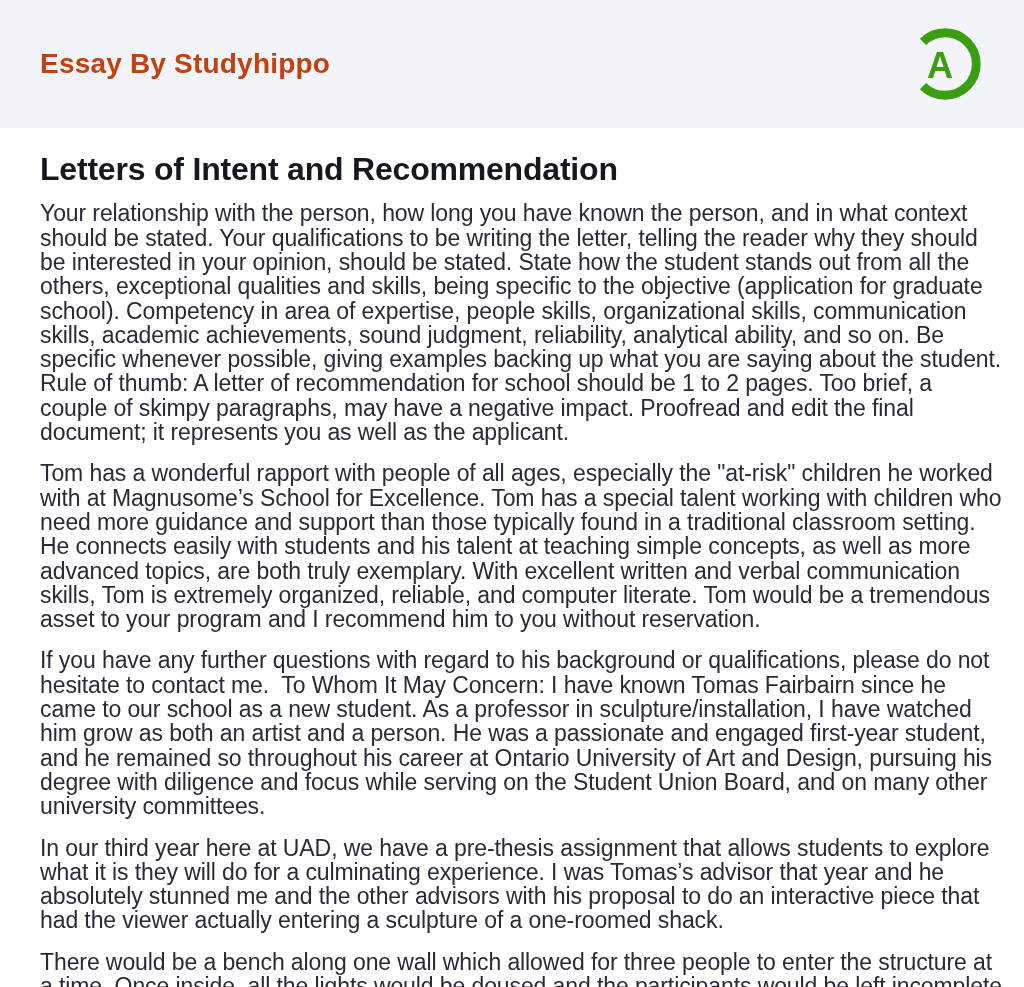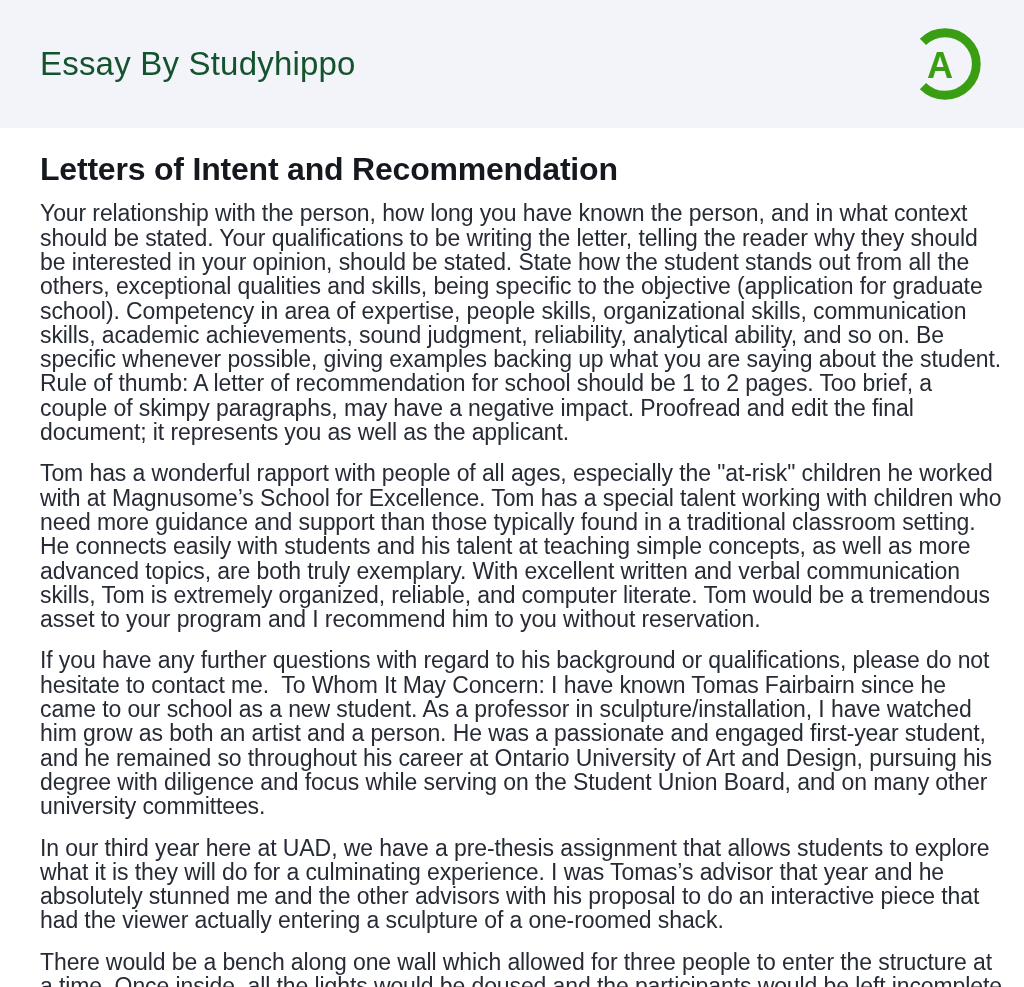--- a/index.html
+++ b/index.html
@@ -18,23 +18,23 @@
   .header {
     background: #f2f4f9;
     height: 128px;
     padding: 0 38px 0 40px;
     display: flex;
     align-items: center;
     justify-content: space-between;
   }
   .header-text { display: flex; flex-direction: column; gap: 10px; }
   .site-title {
-    color: #14532d;
-    font-size: 33px;
-    font-weight: normal;
+    color: #c2410c;
+    font-size: 28px;
+    font-weight: bold;
     letter-spacing: 0.2px;
     line-height: 1.1;
   }
   .site-url {
     color: #2f5f9f;
     font-size: 15.5px;
     line-height: 1.1;
     text-decoration: none;
   }
   .logo { width: 82px; height: 82px; flex: 0 0 auto; }

